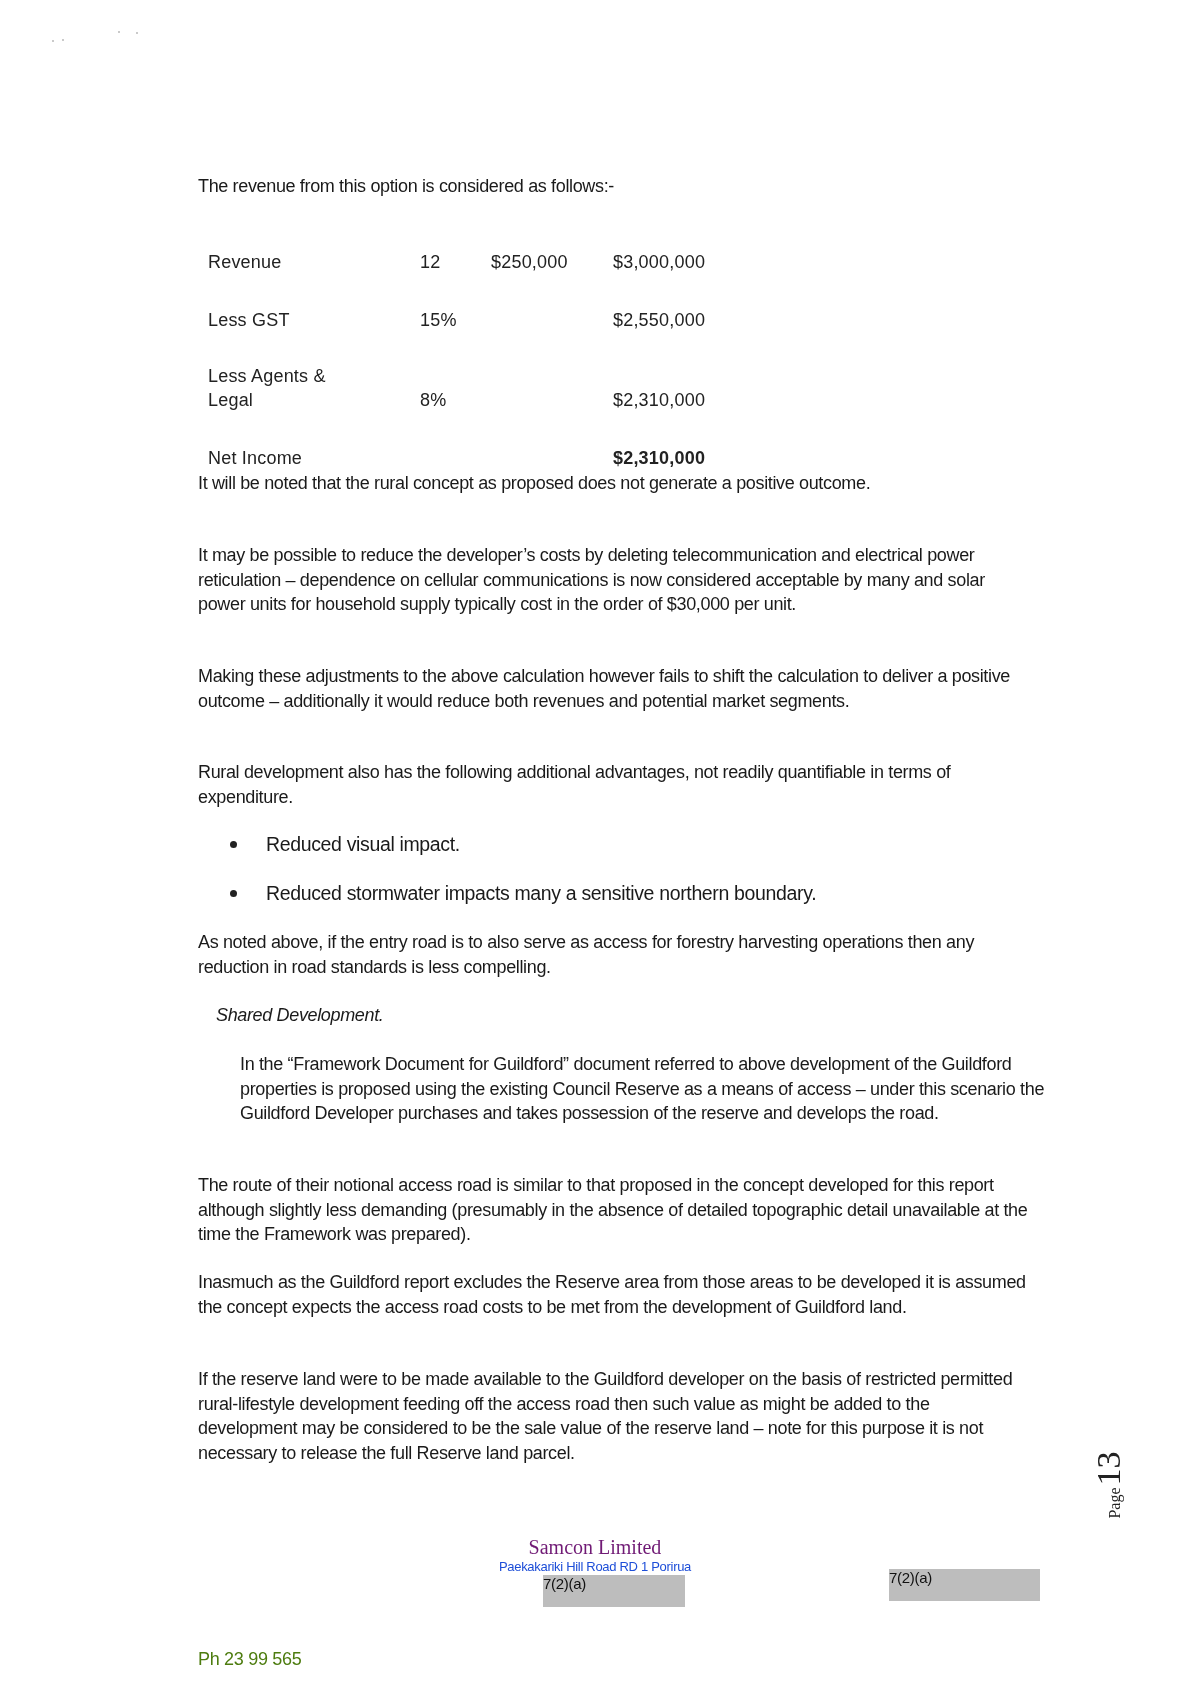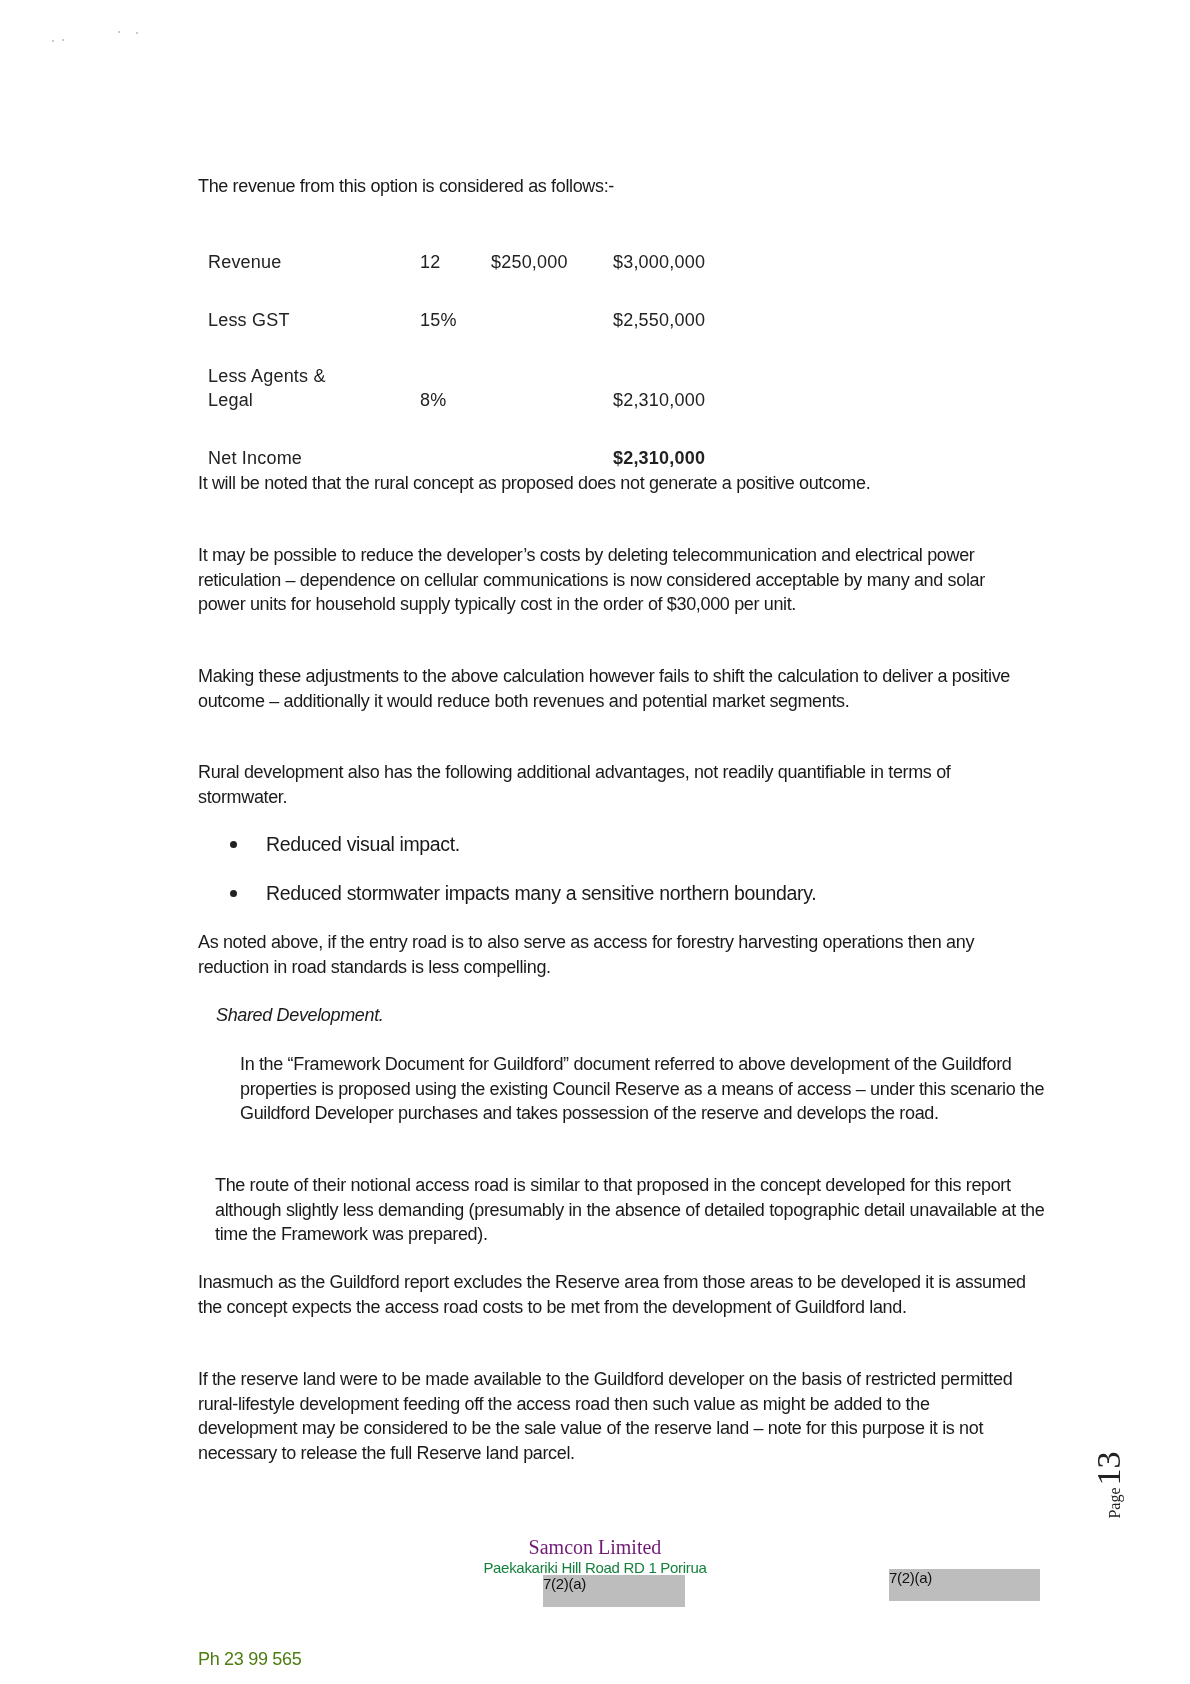--- a/index.html
+++ b/index.html
@@ -22,21 +22,21 @@
     .bold { font-weight: bold; }
 
     .para { position: absolute; left: 0; width: 830px; }
     .bullets { position: absolute; left: 0; width: 830px; margin: 0; padding: 0; list-style: none; }
     .bullet { position: absolute; left: 34px; font-size: 19.5px; line-height: 24.5px; letter-spacing: -0.35px; }
     .bullet-dot { position: absolute; left: -2px; top: 9px; width: 7px; height: 7px; background: #222; border-radius: 50%; }
     .bullet-text { position: absolute; left: 34px; white-space: nowrap; }
     .italic { font-style: italic; }
 
     .footer-company { position: absolute; left: 0; width: 1190px; top: 1536px; text-align: center; font-family: "Liberation Serif", serif; font-size: 20px; color: #701a75; }
-    .footer-address { position: absolute; left: 0; width: 1190px; top: 1559px; text-align: center; font-size: 15px; color: #15803d; letter-spacing: -0.3px; }
+    .footer-address { position: absolute; left: 0; width: 1190px; top: 1559px; text-align: center; font-size: 13px; color: #1d4ed8; letter-spacing: -0.3px; }
     .footer-phone { position: absolute; left: 198px; top: 1649px; font-size: 18px; color: #4d7c0f; letter-spacing: -0.3px; }
     .redact { position: absolute; background: #bdbdbd; font-size: 15px; color: #111; text-align: left; letter-spacing: -0.3px; }
     .redact-1 { left: 543px; top: 1575px; width: 142px; height: 32px; line-height: 18px; }
     .redact-2 { left: 889px; top: 1569px; width: 151px; height: 32px; line-height: 18px; }
 
     .page-num { position: absolute; left: 1079px; top: 1430px; width: 60px; height: 110px; }
     .page-num-inner { position: absolute; left: 50%; top: 50%; transform: translate(-50%, -50%) rotate(-90deg); white-space: nowrap; font-family: "Liberation Serif", serif; color: #222; }
     .page-word { font-size: 16px; }
     .page-digit { font-size: 34px; margin-left: 2px; }
   </style>
@@ -76,39 +76,39 @@
       </div>
       <div class="fin-row" style="top:196px;">
         <span class="fin-cell c-label">Net Income</span>
         <span class="fin-cell c-total bold">$2,310,000</span>
       </div>
     </div>
 
     <p class="para" style="top:297px;">It will be noted that the rural concept as proposed does not generate a positive outcome.</p>
     <p class="para" style="top:369px;">It may be possible to reduce the developer’s costs by deleting telecommunication and electrical power reticulation – dependence on cellular communications is now considered acceptable by many and solar power units for household supply typically cost in the order of $30,000 per unit.</p>
     <p class="para" style="top:490px;">Making these adjustments to the above calculation however fails to shift the calculation to deliver a positive outcome – additionally it would reduce both revenues and potential market segments.</p>
-    <p class="para" style="top:586px;">Rural development also has the following additional advantages, not readily quantifiable in terms of stormwater.</p>
+    <p class="para" style="top:586px;">Rural development also has the following additional advantages, not readily quantifiable in terms of expenditure.</p>
 
     <ul class="bullets" style="top:658px;">
       <li class="bullet" style="top:0px;">
         <span class="bullet-dot"></span>
         <span class="bullet-text">Reduced visual impact.</span>
       </li>
       <li class="bullet" style="top:49px;">
         <span class="bullet-dot"></span>
         <span class="bullet-text">Reduced stormwater impacts many a sensitive northern boundary.</span>
       </li>
     </ul>
 
     <p class="para" style="top:756px;">As noted above, if the entry road is to also serve as access for forestry harvesting operations then any reduction in road standards is less compelling.</p>
 
     <p class="para italic" style="top:829px;margin-left:18px;">Shared Development.</p>
 
     <p class="para" style="top:878px;margin-left:42px;">In the “Framework Document for Guildford” document referred to above development of the Guildford properties is proposed using the existing Council Reserve as a means of access – under this scenario the Guildford Developer purchases and takes possession of the reserve and develops the road.</p>
-    <p class="para" style="top:999px;margin-left:17px;">The route of their notional access road is similar to that proposed in the concept developed for this report although slightly less demanding (presumably in the absence of detailed topographic detail unavailable at the time the Framework was prepared).</p>
+    <p class="para" style="top:999px;">The route of their notional access road is similar to that proposed in the concept developed for this report although slightly less demanding (presumably in the absence of detailed topographic detail unavailable at the time the Framework was prepared).</p>
     <p class="para" style="top:1096px;">Inasmuch as the Guildford report excludes the Reserve area from those areas to be developed it is assumed the concept expects the access road costs to be met from the development of Guildford land.</p>
     <p class="para" style="top:1193px;">If the reserve land were to be made available to the Guildford developer on the basis of restricted permitted rural-lifestyle development feeding off the access road then such value as might be added to the development may be considered to be the sale value of the reserve land – note for this purpose it is not necessary to release the full Reserve land parcel.</p>
   </div>
 
   <div class="page-num">
     <div class="page-num-inner">
       <span class="page-word">Page</span><span class="page-digit">13</span>
     </div>
   </div>
 

